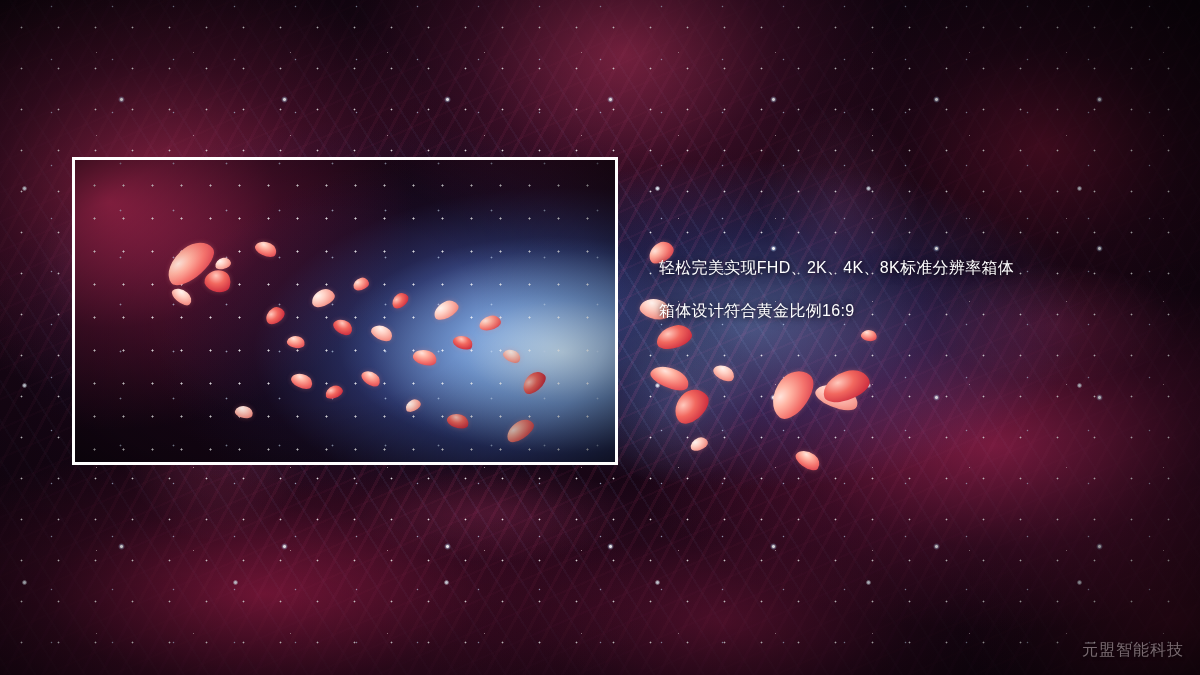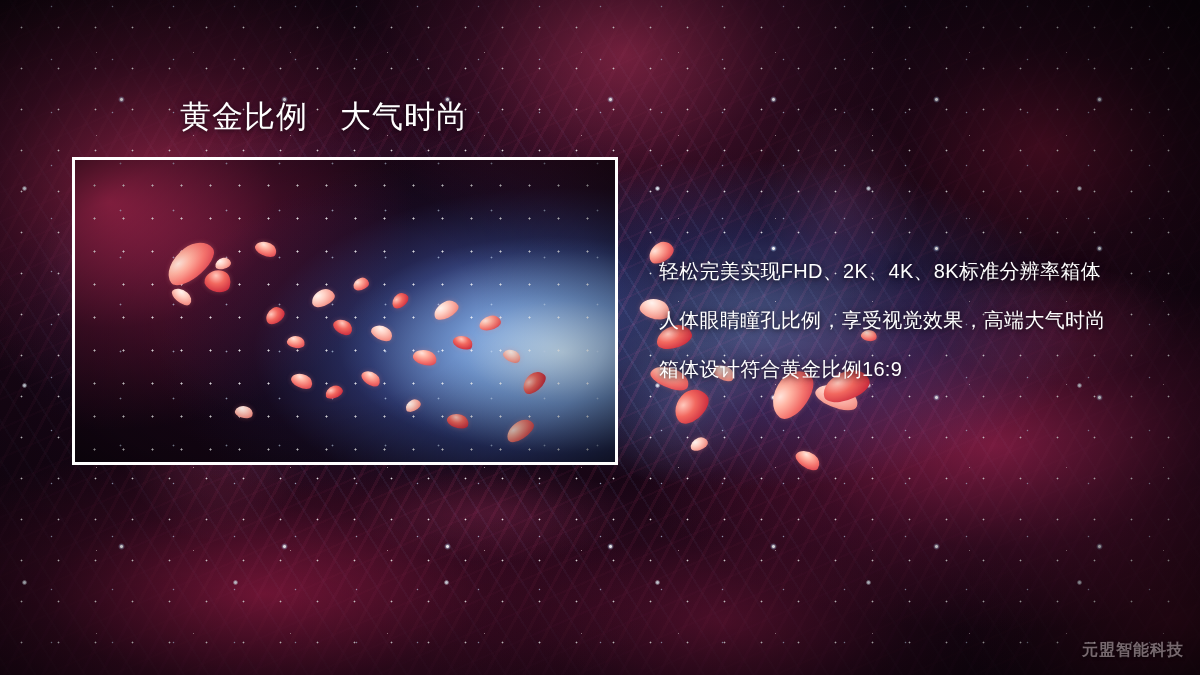--- a/index.html
+++ b/index.html
@@ -167,39 +167,38 @@
     letter-spacing: 1px;
     white-space: pre;
     text-shadow: 0 1px 5px rgba(0,0,0,0.62), 0 0 14px rgba(40,10,50,0.45);
   }
   #body-copy {
     position: absolute;
     left: 659px;
     top: 258px;
     width: 500px;
     color: #ffffff;
-    font-size: 20px;
+    font-size: 16px;
     letter-spacing: 0.3px;
     text-shadow: 0 1px 5px rgba(0,0,0,0.70), 0 0 12px rgba(25,6,36,0.55);
   }
   #body-copy .line {
     margin: 0 0 22px 0;
     white-space: nowrap;
   }
   #body-copy .line:last-child { margin-bottom: 11px; }
 
   #watermark {
     position: absolute;
     right: 16px;
     bottom: 14px;
     font-size: 16px;
     color: rgba(214,200,206,0.52);
     letter-spacing: 1px;
     text-shadow: 0 1px 3px rgba(0,0,0,0.6);
-    font-weight: bold;
   }
 </style>
 </head>
 <body>
 
 <div id="slide">
 
   <div class="bg-base"></div>
   <div class="bg-filaments"></div>
   <div class="bg-wisps"></div>
@@ -248,23 +247,21 @@
       <div class="petal" style="left:286px; top:212px; width:20px; height:13px; transform:rotate(36deg);"></div>
       <div class="petal pale" style="left:330px; top:240px; width:16px; height:11px; transform:rotate(-24deg);"></div>
       <div class="petal deep" style="left:372px; top:254px; width:22px; height:14px; transform:rotate(20deg);"></div>
       <div class="petal" style="left:430px; top:262px; width:30px; height:17px; transform:rotate(-32deg);"></div>
       <div class="petal pale" style="left:160px; top:246px; width:18px; height:12px; transform:rotate(16deg);"></div>
 
       <div class="frame-vignette"></div>
     </div>
   </div>
 
-  <div id="title">黄金比例　大气时尚</div>
 
   <div id="body-copy">
     <p class="line">轻松完美实现FHD、2K、4K、8K标准分辨率箱体</p>
-    <p class="line">人体眼睛瞳孔比例，享受视觉效果，高端大气时尚</p>
     <p class="line">箱体设计符合黄金比例16:9</p>
   </div>
 
   <div id="watermark">元盟智能科技</div>
 
 </div>
 
 </body></html>

